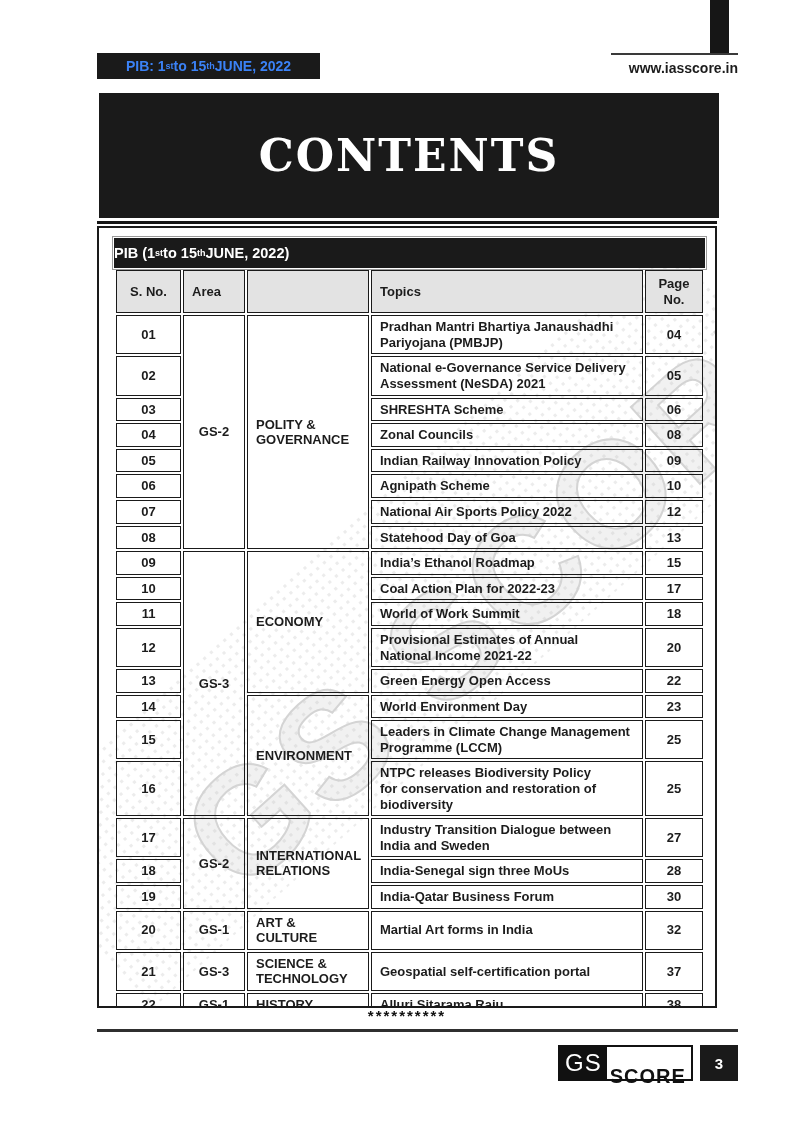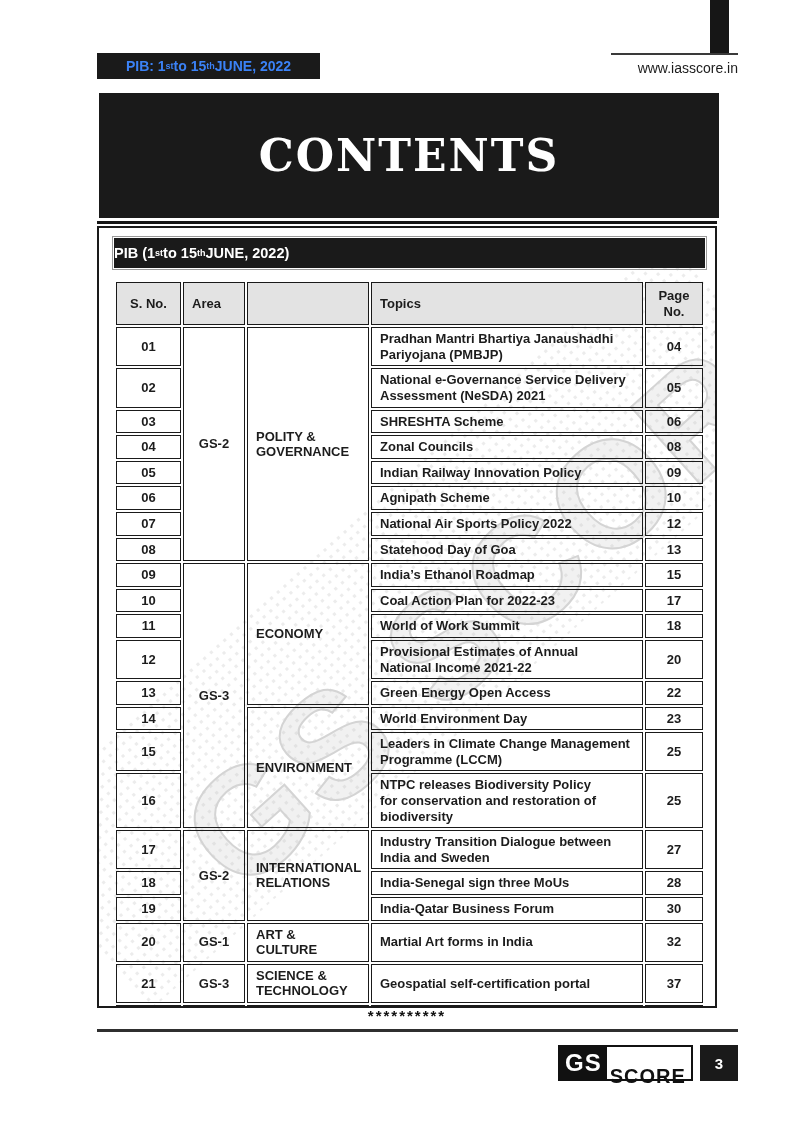--- a/index.html
+++ b/index.html
@@ -5,21 +5,21 @@
   html,body{margin:0;padding:0;background:#888;}
   .page{
     position:relative;width:794px;height:1123px;background:#fff;
     margin:0 auto;overflow:hidden;
     font-family:"Liberation Sans",sans-serif;color:#161616;
   }
   
   .corner-bar{position:absolute;left:710px;top:0;width:19px;height:55px;background:#161616;}
   .site-line{position:absolute;left:611px;top:53px;width:127px;height:2px;background:#3a3a3a;}
   .site-url{position:absolute;left:560px;top:60px;width:178px;text-align:right;
-    font-weight:normal;font-size:14px;color:#1c1c1c;}
+    font-weight:bold;font-size:14px;color:#1c1c1c;}
   
   .badge{position:absolute;left:97px;top:53px;width:223px;height:26px;background:#1a1a1a;
     color:#3b82f6;font-weight:bold;font-size:14px;display:flex;align-items:center;justify-content:center;}
   .badge sup,.pib-bar sup{font-size:9px;vertical-align:super;line-height:0;}
   
   .contents-block{position:absolute;left:99px;top:93px;width:620px;height:125px;background:#1a1a1a;
     display:flex;align-items:center;justify-content:center;}
   .contents-title{color:#fff;font-family:"DejaVu Serif",serif;font-weight:bold;
     font-size:44px;letter-spacing:2px;}
   .rule{position:absolute;left:97px;top:221px;width:620px;height:3px;background:#161616;}
@@ -30,35 +30,35 @@
     font-weight:bold;font-size:14.5px;display:flex;align-items:center;justify-content:flex-start;
     box-sizing:border-box;outline:1px solid #9a9a9a;outline-offset:1px;}
   
   .watermark-dots{position:absolute;left:-140px;top:280px;width:900px;height:230px;
     background-image:radial-gradient(#cfcfcf 1.6px,transparent 1.9px);background-size:9px 9px;
     transform:rotate(-42deg);opacity:.4;z-index:0;pointer-events:none;}
   .watermark-text{position:absolute;left:10px;top:290px;width:760px;transform:rotate(-42deg);
     font-size:150px;font-weight:bold;letter-spacing:4px;color:rgba(190,190,190,0.22);
     -webkit-text-stroke:2px #d4d4d4;z-index:0;pointer-events:none;white-space:nowrap;}
   
-  table.toc{position:relative;z-index:1;margin-top:12px;width:591px;table-layout:fixed;
+  table.toc{position:relative;z-index:1;width:591px;table-layout:fixed;
     border-collapse:separate;border-spacing:2px;}
   table.toc th,table.toc td{border:1.5px solid #1a1a1a;vertical-align:middle;
     font-size:13px;line-height:1.2;font-weight:bold;color:#1c1c1c;box-sizing:border-box;}
   table.toc th{background:#e3e3e3;padding:5px 8px;text-align:left;}
   table.toc th.c,table.toc td.c{text-align:center;}
   table.toc td{padding:3px 8px;background:transparent;}
   td.cell-topic,td.cell-category{white-space:pre-line;text-align:left;}
   
   .asterisks{position:absolute;left:97px;top:1007px;width:620px;text-align:center;
     font-weight:bold;font-size:15px;letter-spacing:2px;color:#111;}
   .footer-rule{position:absolute;left:97px;top:1029px;width:641px;height:2.5px;background:#2f2f2f;}
   .logo{position:absolute;left:558px;top:1045px;height:36px;display:flex;align-items:stretch;
     border:2px solid #111;box-sizing:border-box;background:#fff;}
-  .logo-gs{background:#111;color:#fff;font-weight:bold;font-size:24px;
+  .logo-gs{background:#111;color:#fff;font-weight:normal;font-size:24px;
     display:flex;align-items:center;padding:0 5px;letter-spacing:1px;}
   .logo-score{background:#fff;color:#111;font-weight:bold;font-size:20px;
     display:flex;align-items:center;padding:0 5px 0 3px;letter-spacing:1px;margin-top:27px;}
   .page-num{position:absolute;left:700px;top:1045px;width:38px;height:36px;background:#1a1a1a;
     color:#fff;font-weight:bold;font-size:15px;display:flex;align-items:center;justify-content:center;}
 </style>
 </head>
 <body>
 
 <div class="page">

